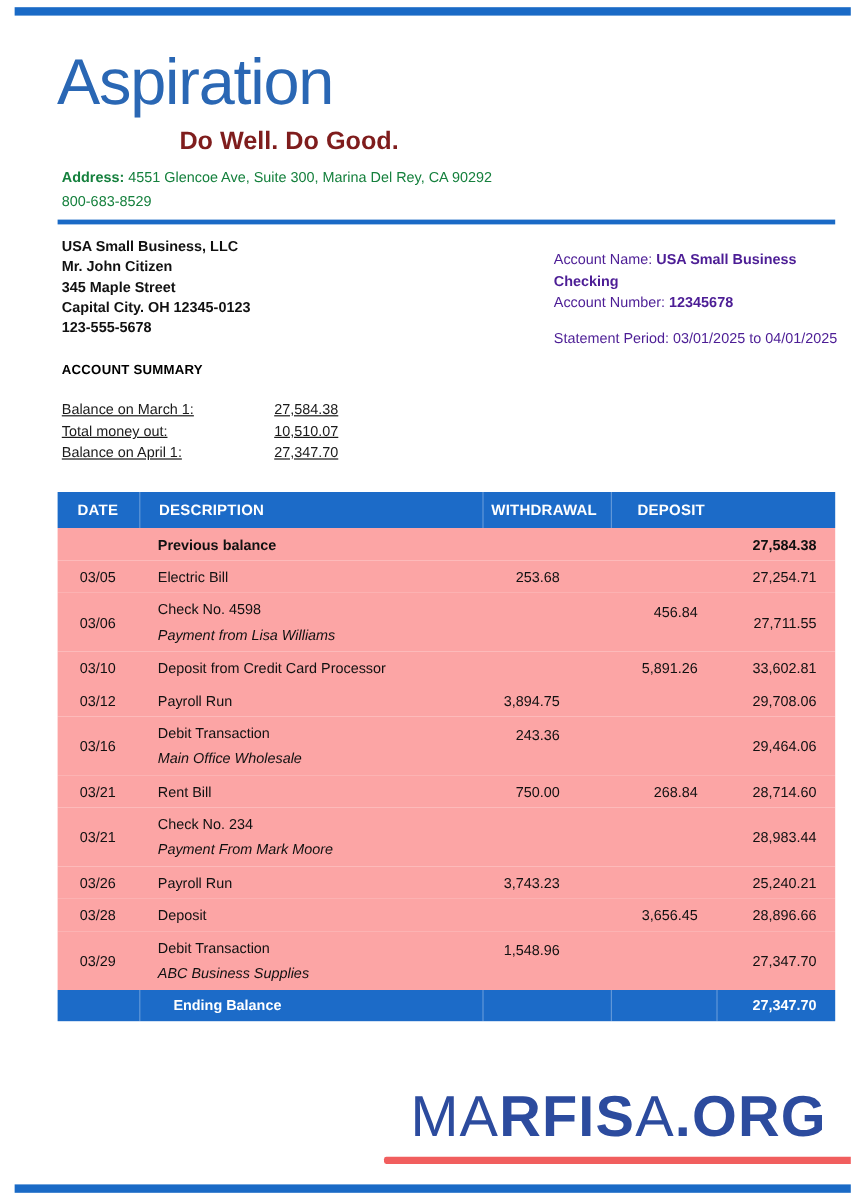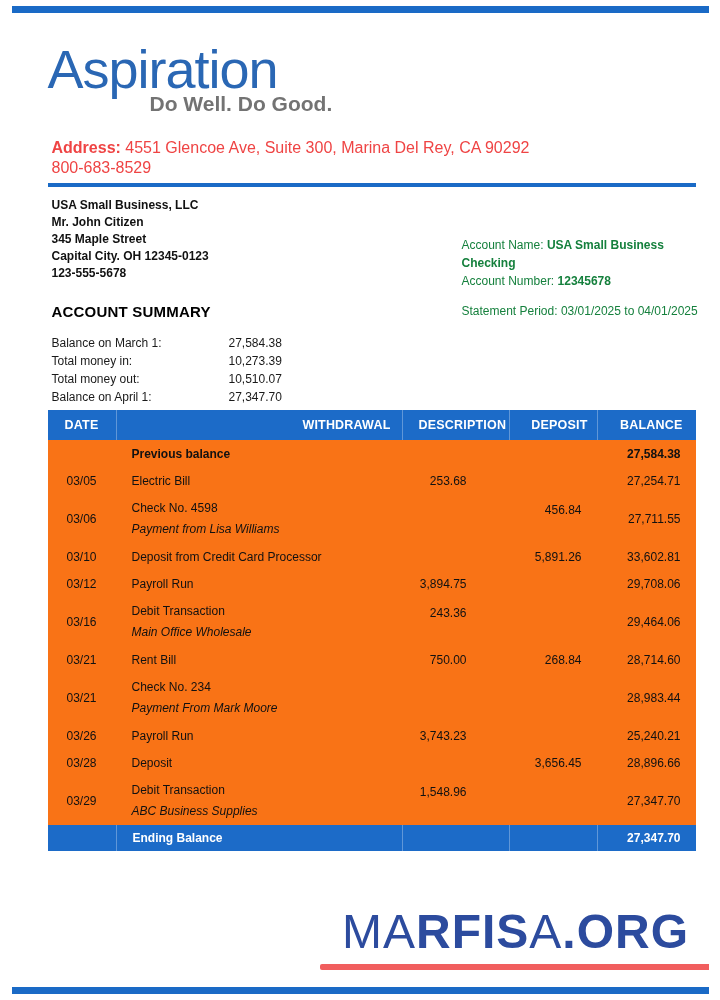--- a/index.html
+++ b/index.html
@@ -6,68 +6,68 @@
   html,body { background:#ffffff; }
   body { font-family:"Liberation Sans", sans-serif; color:#1a1a1a; }
   .page { position:relative; width:697px; height:1000px; background:#fff; overflow:hidden; margin:0 auto; }
 
   .bar { position:absolute; left:0; width:720px; height:7px; background:#1a6ac6; }
   .bar.top { top:6px; }
   .bar.bottom { top:987px; }
 
   .logo { position:absolute; left:36px; top:42px; font-size:54px; font-weight:400;
           color:#2a67b4; letter-spacing:-1px; line-height:1; }
-  .tagline { position:absolute; left:138px; top:92px; font-size:21px; font-weight:700;
-             color:#737373; letter-spacing:0px; }
-
-  .address-block { position:absolute; left:40px; top:138px; font-size:16px; line-height:20px; color:#ef4444; }
+  .tagline { position:absolute; left:138px; top:106px; font-size:21px; font-weight:700;
+             color:#7f1d1d; letter-spacing:0px; }
+
+  .address-block { position:absolute; left:40px; top:138px; font-size:12px; line-height:20px; color:#15803d; }
   .address-block b { font-weight:700; }
 
   .divider { position:absolute; left:36px; top:183px; width:648px; height:4px; background:#1a6ac6; }
 
   .customer { position:absolute; left:40px; top:197px; font-size:12px; font-weight:700;
               line-height:17px; color:#111; }
-  .acct { position:absolute; left:450px; top:207px; font-size:12px; line-height:18px; color:#15803d;margin-top:29px; }
+  .acct { position:absolute; left:450px; top:207px; font-size:12px; line-height:18px; color:#4c1d95; }
   .acct b { font-weight:700; }
   .acct .period { display:block; margin-top:12px; }
 
-  .summary-title { position:absolute; left:40px; top:303px; font-size:15px; font-weight:700;
+  .summary-title { position:absolute; left:40px; top:303px; font-size:11px; font-weight:700;
                    letter-spacing:0.2px; color:#000; }
   .summary-rows { position:absolute; left:40px; top:332px; font-size:12px; }
-  .sum-row { display:flex; height:18px; align-items:flex-end; }
+  .sum-row { display:flex; height:18px; align-items:center;text-decoration:underline; }
   .sum-row .lbl { width:177px; }
   .sum-row .val { width:100px; }
 
   .txn-table { position:absolute; left:36px; top:410px; width:648px; font-size:12px; }
   .t-head, .t-row, .t-foot { display:grid; grid-template-columns:68px 286px 107px 88px 99px; }
   .t-head { background:#1c6bc8; color:#fff; font-weight:700; height:30px; align-items:center;
             font-size:12.5px; letter-spacing:0.2px; }
   .t-head .hc { border-left:1px solid rgba(255,255,255,0.30); height:100%; display:flex; align-items:center; }
   .t-head .hc:first-child { border-left:none; justify-content:center; }
   .t-head .h-desc { padding-left:16px; }
   .t-head .h-wd { justify-content:flex-end; padding-right:11px; }
   .t-head .h-dep { justify-content:flex-end; padding-right:9px; }
   .t-head .h-bal { justify-content:flex-end; padding-right:13px; }
 
-  .t-row { height:27px; align-items:center; background:#f97316; color:#111; }
+  .t-row { height:27px; align-items:center; background:#fca5a5; color:#111; }
   .t-row.two { height:49px; }
   .t-row .c-date { text-align:center; }
   .t-row .c-desc { padding-left:16px; line-height:14px; }
   .t-row .c-wd, .t-row .c-dep, .t-row .c-bal { text-align:right; }
   .t-row .c-wd { padding-right:42px; }
   .t-row .c-dep { padding-right:15px; }
   .t-row .c-bal { padding-right:15px; }
   .t-row.two .c-wd, .t-row.two .c-dep { align-self:start; padding-top:9px; }
   .t-row .desc2 { display:block; font-style:italic; margin-top:7px; }
   .t-row.boldrow .c-desc, .t-row.boldrow .c-bal { font-weight:700; }
 
   .t-foot { background:#1c6bc8; color:#fff; font-weight:700; height:26px; align-items:center; }
   .t-foot .fc { border-left:1px solid rgba(255,255,255,0.30); height:100%; display:flex; align-items:center; }
   .t-foot .fc:first-child { border-left:none; }
-  .t-foot .f-label { padding-left:16px; }
+  .t-foot .f-label { padding-left:28px; }
   .t-foot .f-bal { justify-content:flex-end; padding-right:15px; }
 
   .watermark { position:absolute; left:300px; top:903px; width:408px; text-align:center;
                font-size:48px; color:#2c4b9e; letter-spacing:1px; line-height:1.2; white-space:nowrap; }
   .watermark .light { font-weight:400; }
   .watermark .bold { font-weight:700; }
   .wm-underline { position:absolute; left:308px; top:964px; width:394px; height:6px;
                   background:#f15e5e; border-radius:2px; }
 </style>
 </head>
@@ -101,40 +101,35 @@
     <span class="period"><span>Statement Period:</span> <span>03/01/2025 to 04/01/2025</span></span>
   </div>
 
   <div class="summary-title">ACCOUNT SUMMARY</div>
   <div class="summary-rows">
       <div class="sum-row">
         <span class="lbl">Balance on March 1:</span>
         <span class="val">27,584.38</span>
       </div>
       <div class="sum-row">
-        <span class="lbl">Total money in:</span>
-        <span class="val">10,273.39</span>
-      </div>
-      <div class="sum-row">
         <span class="lbl">Total money out:</span>
         <span class="val">10,510.07</span>
       </div>
       <div class="sum-row">
         <span class="lbl">Balance on April 1:</span>
         <span class="val">27,347.70</span>
       </div>
     </div>
 
   <div class="txn-table">
     <div class="t-head">
       <div class="hc h-date">DATE</div>
+      <div class="hc h-desc">DESCRIPTION</div>
       <div class="hc h-wd">WITHDRAWAL</div>
-      <div class="hc h-desc">DESCRIPTION</div>
       <div class="hc h-dep">DEPOSIT</div>
-      <div class="hc h-bal">BALANCE</div>
     </div>
 
     <div>
         <div class="t-row boldrow">
           <div class="c-date"></div>
           <div class="c-desc"><span class="desc1">Previous balance</span></div>
           <div class="c-wd"></div>
           <div class="c-dep"></div>
           <div class="c-bal">27,584.38</div>
         </div>

